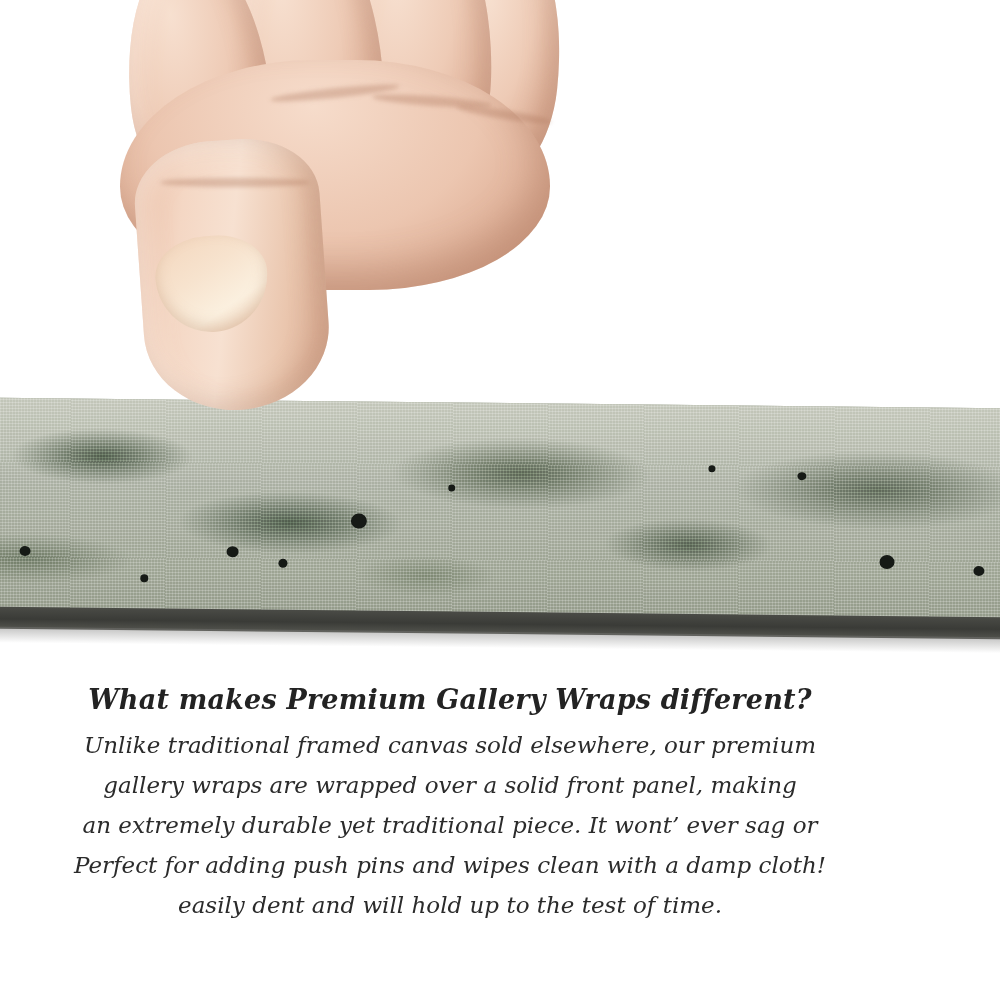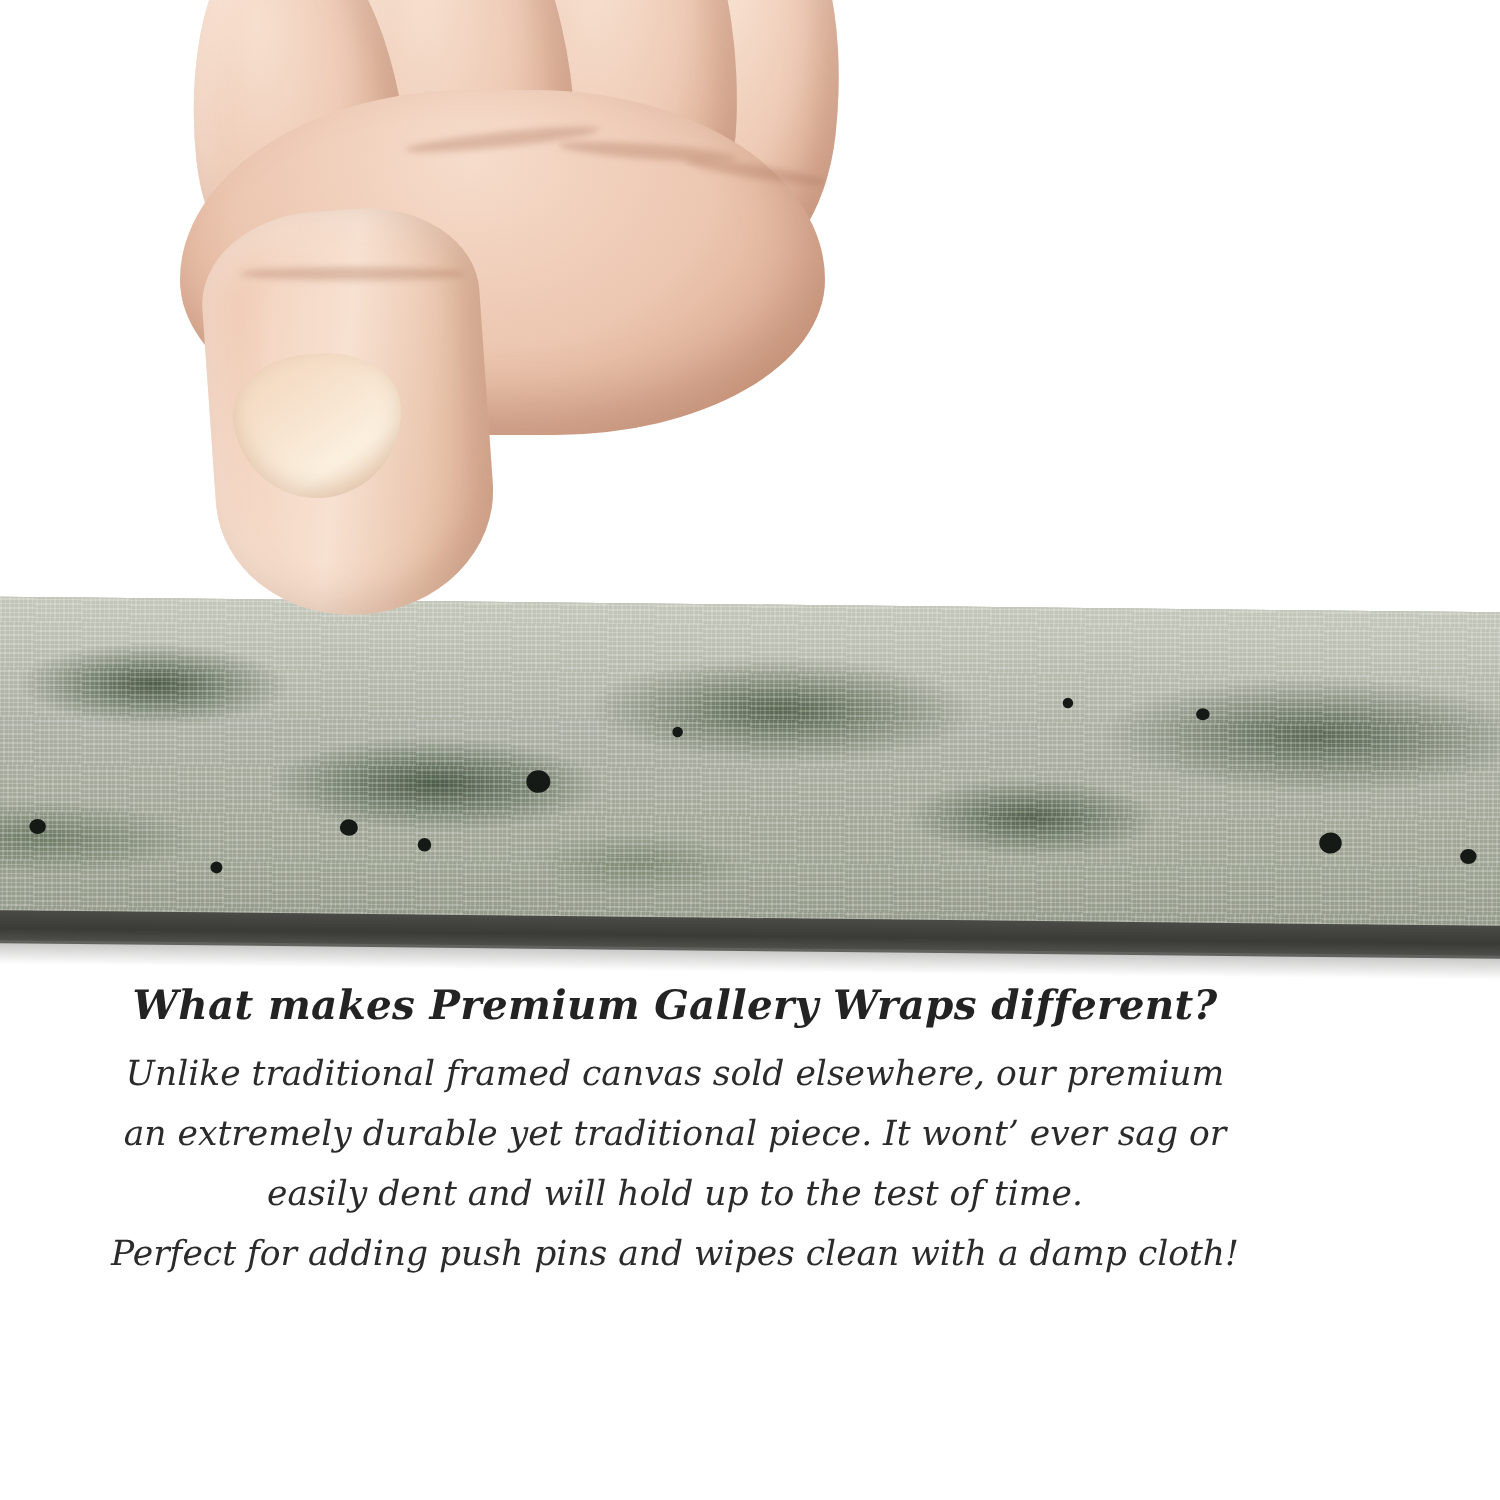--- a/index.html
+++ b/index.html
@@ -150,21 +150,21 @@
     width: 1008px;
     height: 16px;
     background: linear-gradient(180deg, rgba(120,120,118,0.45), rgba(255,255,255,0));
     transform: rotate(0.6deg);
   }
 
   
   .caption {
     position: absolute;
     left: 0;
-    top: 655px;
+    top: 684px;
     width: 900px;
     text-align: center;
     font-family: "DejaVu Serif", serif;
     color: #2b2b2b;
   }
   .caption-heading {
     font-size: 27px;
     font-style: italic;
     font-weight: 600;
     letter-spacing: 0.2px;
@@ -215,18 +215,19 @@
       <div class="speck" style="left:452px; top:82px;  width:7px;  height:7px;"></div>
     </div>
     <div class="strip-edge"></div>
     <div class="strip-shadow"></div>
 
   </div>
 
   <div class="caption">
     <p class="caption-heading">What makes Premium Gallery Wraps different?</p>
     <p class="caption-line">Unlike traditional framed canvas sold elsewhere, our premium</p>
+    <p class="caption-line">gallery wraps are wrapped over a solid front panel, making</p>
     <p class="caption-line">an extremely durable yet traditional piece. It wont’ ever sag or</p>
+    <p class="caption-line">Perfect for adding push pins and wipes clean with a damp cloth!</p>
     <p class="caption-line">easily dent and will hold up to the test of time.</p>
-    <p class="caption-line">Perfect for adding push pins and wipes clean with a damp cloth!</p>
   </div>
 
 </div>
 
 </body></html>

